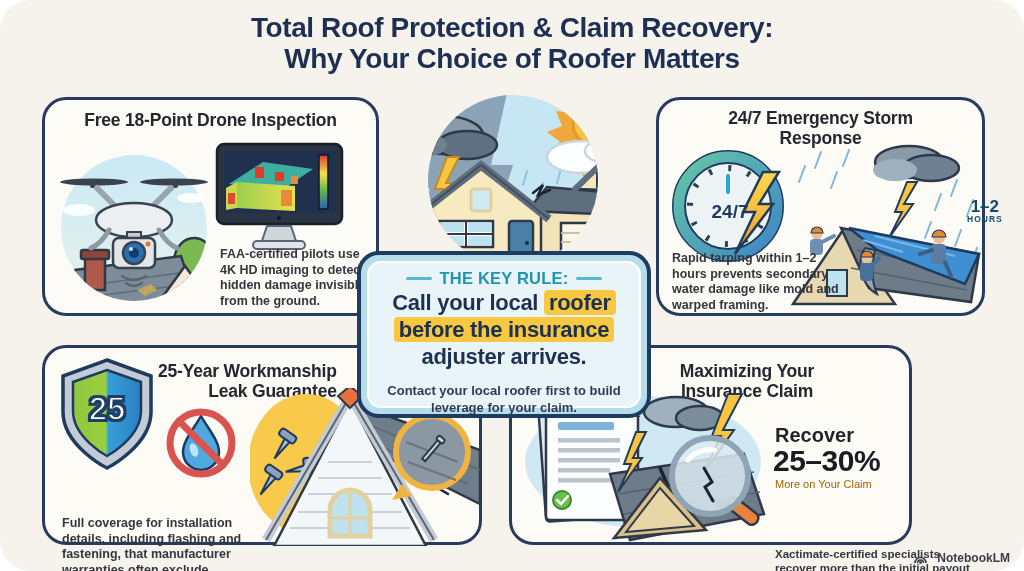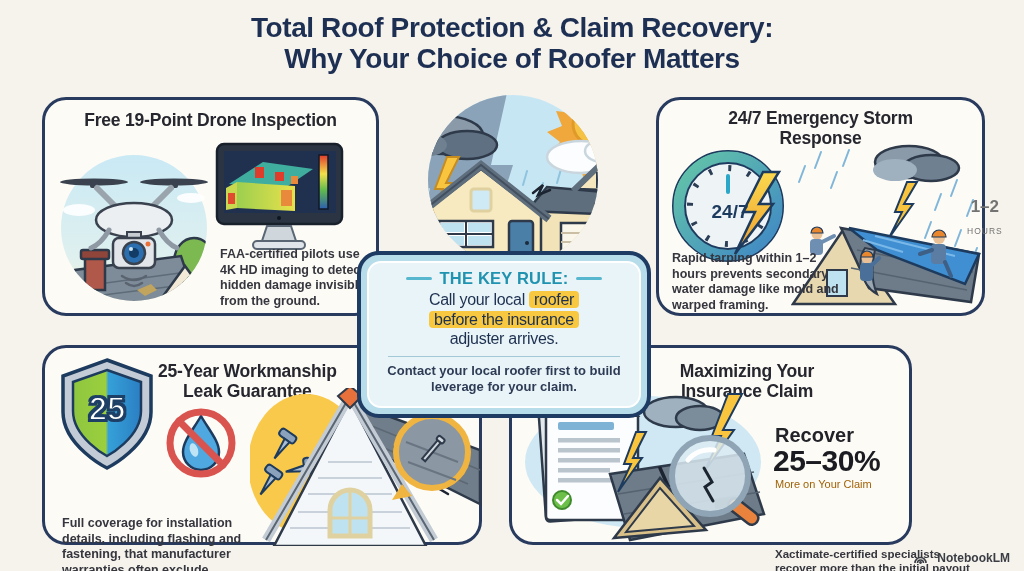--- a/index.html
+++ b/index.html
@@ -1,39 +1,39 @@
 <!DOCTYPE html>
 <html><head>
 <meta charset="utf-8">
 <style>
   html,body{margin:0;padding:0;}
   body{font-family:"Liberation Sans", sans-serif;}
-  .canvas{position:relative;width:1024px;height:571px;background:#f6f3ec;overflow:hidden;}
+  .canvas{position:relative;width:1024px;height:571px;background:#f6f3ec;overflow:hidden;border-radius:31px;}
 
   
   .title{position:absolute;top:13px;left:0;right:0;text-align:center;
          color:#1d2f52;font-weight:bold;font-size:28px;line-height:1.1;letter-spacing:-0.4px;}
 
   
   .panel{position:absolute;background:#fdfbf6;border:3px solid #283b5f;border-radius:24px;box-sizing:border-box;}
   #panel-drone{left:42px;top:97px;width:337px;height:219px;}
   #panel-storm{left:656px;top:97px;width:329px;height:219px;}
   #panel-guarantee{left:42px;top:345px;width:440px;height:200px;}
   #panel-claim{left:509px;top:345px;width:403px;height:200px;}
 
   .panel-heading{position:absolute;font-weight:bold;color:#26272e;font-size:17.5px;
                  line-height:1.12;letter-spacing:-0.2px;}
   .body-text{position:absolute;font-weight:bold;color:#35363e;font-size:12.5px;line-height:1.24;}
 
   .abs{position:absolute;}
 
   
-  .hours-label{position:absolute;left:176px;top:60px;text-align:center;color:#737373;z-index:3;}
+  .hours-label{position:absolute;left:176px;top:60px;text-align:center;color:#0c4a6e;z-index:3;}
   .hours-label .val{font-size:17px;font-weight:bold;line-height:1;}
-  .hours-label .unit{font-size:8.5px;font-weight:normal;letter-spacing:1px;line-height:1.1;margin-top:12px;}
+  .hours-label .unit{font-size:8.5px;font-weight:bold;letter-spacing:1px;line-height:1.1;}
   .clock-label{position:absolute;left:22px;top:55px;width:74px;text-align:center;
                font-size:19px;font-weight:bold;color:#1d3b5e;z-index:3;}
 
   
   .shield-num{position:absolute;left:12px;top:36px;width:100px;text-align:center;
               font-size:33px;font-weight:bold;color:#ffffff;z-index:3;
               -webkit-text-stroke:2px #1e3f66;
               text-shadow:2px 2px 0 #1e3f66,-2px 2px 0 #1e3f66,2px -2px 0 #1e3f66,-2px -2px 0 #1e3f66;}
 
   
@@ -43,21 +43,21 @@
   .claim-body{left:263px;top:151px;width:208px;font-size:11.5px;margin-top:48px;}
 
   
   .callout{position:absolute;left:357px;top:251px;width:294px;height:167px;z-index:6;
            background:#b7dcea;border:4px solid #1e3c63;border-radius:22px;box-sizing:border-box;padding:6px;}
   .callout-inner{background:#e9f4f8;border:2px solid #ffffff;border-radius:14px;height:100%;box-sizing:border-box;
                  display:flex;flex-direction:column;align-items:center;padding-top:6px;}
   .key-rule-row{display:flex;align-items:center;gap:8px;}
   .key-rule-row .dash{width:26px;height:3px;background:#57b7cf;border-radius:2px;}
   .key-rule-label{color:#1f93af;font-weight:bold;font-size:16.5px;letter-spacing:0.2px;}
-  .key-rule-main{margin-top:2px;text-align:center;font-weight:normal;font-size:16px;line-height:1.22;
+  .key-rule-main{margin-top:2px;text-align:center;font-weight:bold;font-size:22px;line-height:1.22;
                  color:#1d3050;letter-spacing:-0.3px;}
   .hl{background:#f7c840;border-radius:4px;padding:0 5px;}
   .callout-divider{width:232px;height:1px;background:#a3c9d6;margin-top:7px;}
   .key-rule-sub{margin-top:6px;text-align:center;font-weight:bold;font-size:13px;line-height:1.3;color:#2e3b55;width:250px;}
 
   
   .watermark{position:absolute;right:14px;bottom:6px;display:flex;align-items:center;gap:10px;
              font-size:12px;font-weight:bold;color:#3a3d44;}
 
   svg{display:block;}
@@ -66,21 +66,21 @@
 <body>
 
 <div class="canvas">
 
   <div class="title">
     <div>Total Roof Protection &amp; Claim Recovery:</div>
     <div>Why Your Choice of Roofer Matters</div>
   </div>
 
   <div class="panel" id="panel-drone">
-    <div class="panel-heading" style="left:0;right:0;top:11px;text-align:center;">Free 19-Point Drone Inspection</div>
+    <div class="panel-heading" style="left:0;right:0;top:11px;text-align:center;">Free 18-Point Drone Inspection</div>
 
     <div class="abs" style="left:4px;top:38px;">
       <svg width="170" height="176" viewBox="0 0 170 176">
         <defs>
           <linearGradient id="skyg" x1="0" y1="0" x2="0" y2="1">
             <stop offset="0" stop-color="#c9e9f5"></stop>
               <stop offset="0.7" stop-color="#dff0ef"></stop>
               <stop offset="1" stop-color="#ecf2d6"></stop>
           </linearGradient>
           <clipPath id="skyclip">
@@ -341,21 +341,21 @@
           <span class="hl">before the insurance</span>
         </div>
         <div>adjuster arrives.</div>
       </div>
       <div class="callout-divider"></div>
       <div class="key-rule-sub">Contact your local roofer first to build leverage for your claim.</div>
     </div>
   </div>
 
   <div class="panel" id="panel-guarantee">
-    <div class="panel-heading" style="left:113px;top:14px;text-align:center;">
+    <div class="panel-heading" style="left:113px;top:14px;text-align:right;">
       <div>25-Year Workmanship</div>
       <div>Leak Guarantee</div>
     </div>
 
     <div class="abs" style="left:10px;top:8px;width:104px;height:118px;">
       <svg width="104" height="118" viewBox="0 0 104 118">
         <defs>
           <linearGradient id="shieldg" x1="0" y1="0" x2="1" y2="0">
             <stop offset="0" stop-color="#8ec63f"></stop>
               <stop offset="0.48" stop-color="#9bcf3e"></stop>

